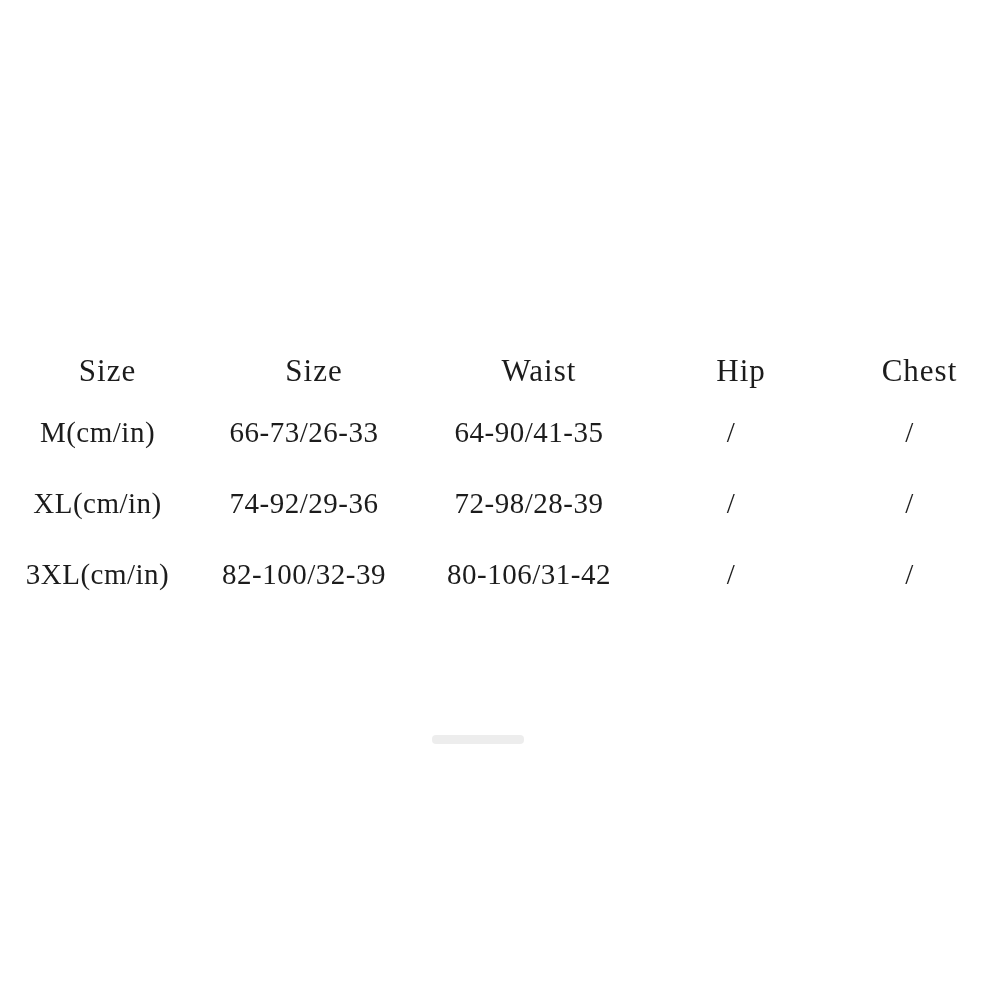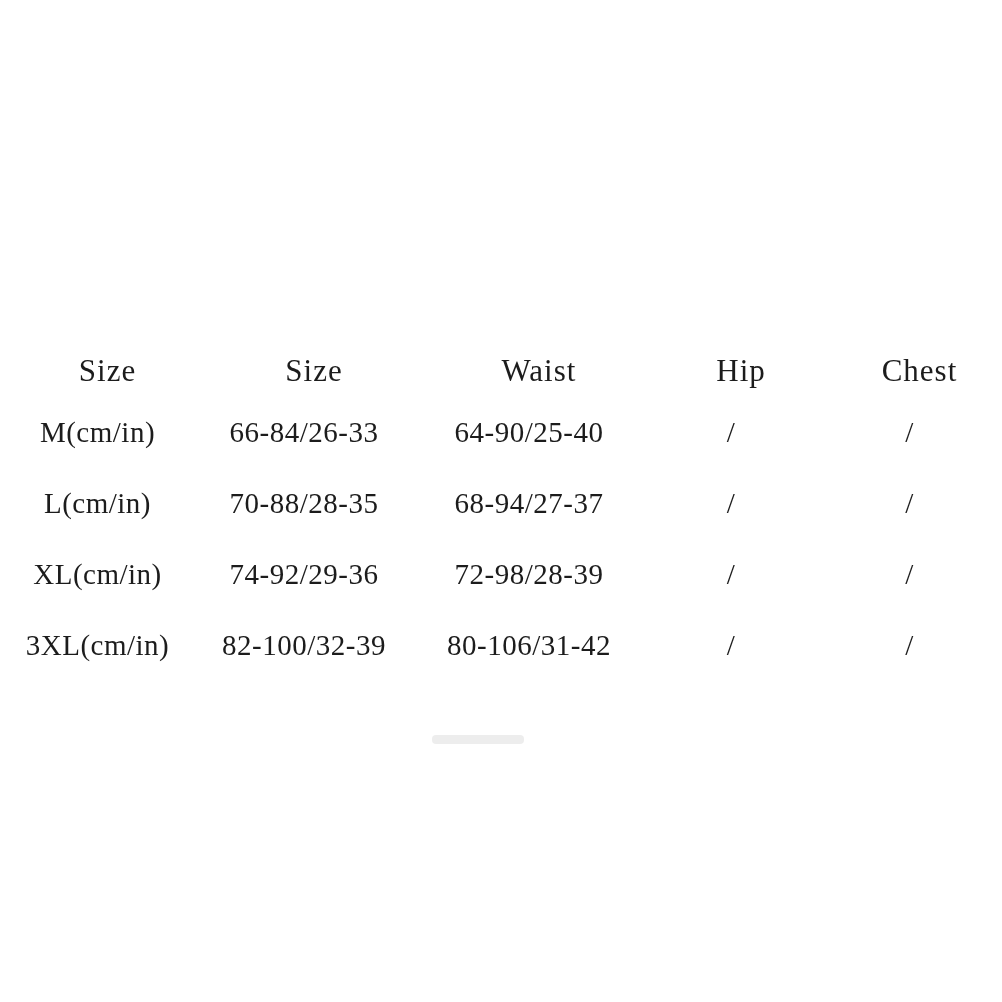--- a/index.html
+++ b/index.html
@@ -77,29 +77,22 @@
         <th>Size</th>
         <th>Size</th>
         <th>Waist</th>
         <th>Hip</th>
         <th>Chest</th>
       </tr>
     </thead>
     <tbody>
       <tr>
         <td>M(cm/in)</td>
-        <td>66-84/26-33</td>
-        <td>64-90/25-40</td>
-        <td>/</td>
-        <td>/</td>
-      </tr>
-      <tr>
-        <td>L(cm/in)</td>
-        <td>70-88/28-35</td>
-        <td>68-94/27-37</td>
+        <td>66-73/26-33</td>
+        <td>64-90/41-35</td>
         <td>/</td>
         <td>/</td>
       </tr>
       <tr>
         <td>XL(cm/in)</td>
         <td>74-92/29-36</td>
         <td>72-98/28-39</td>
         <td>/</td>
         <td>/</td>
       </tr>

